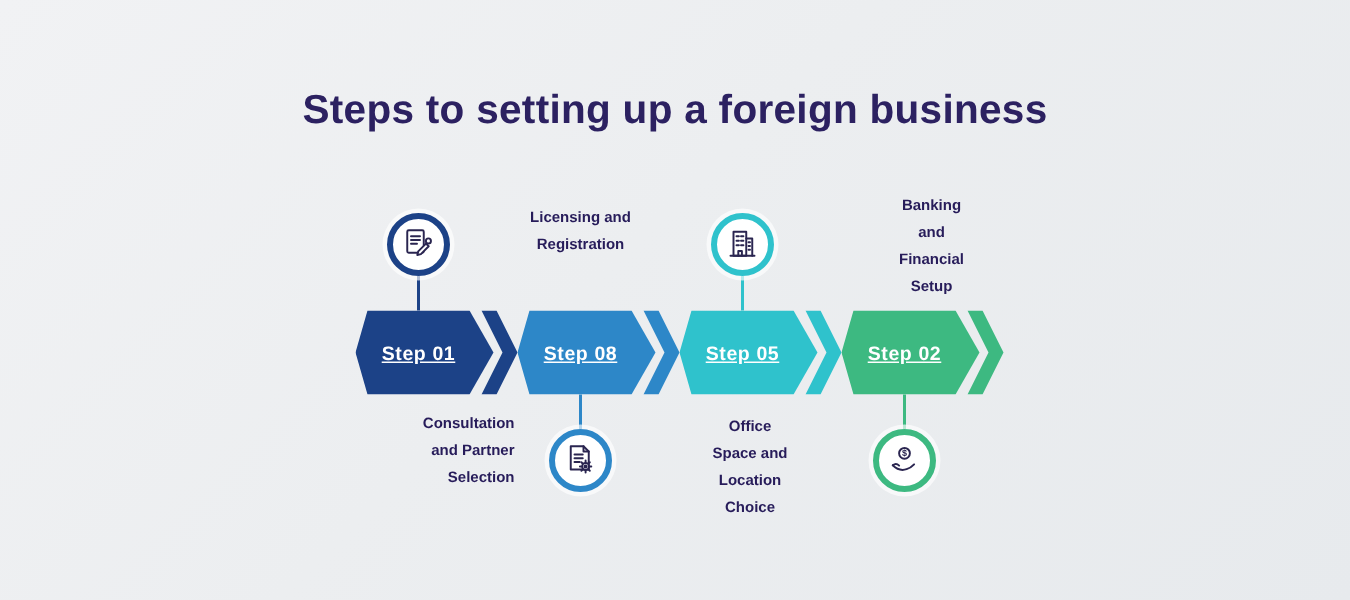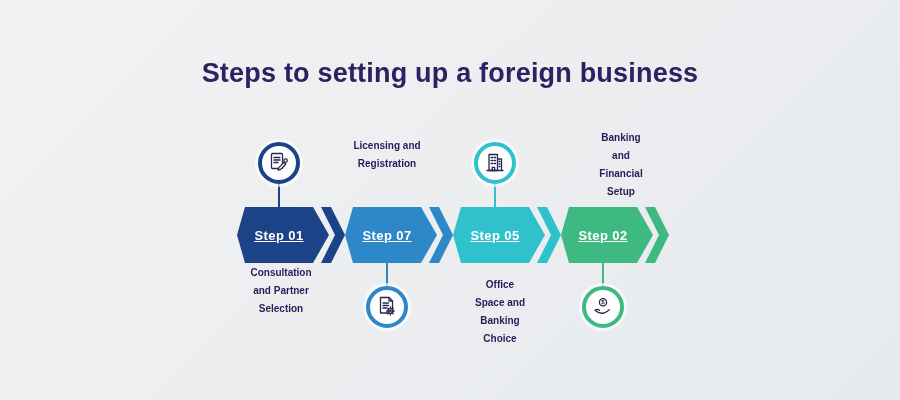--- a/index.html
+++ b/index.html
@@ -28,21 +28,21 @@
   .badge svg{display:block;}
   .icon{stroke:#2a2550;fill:none;stroke-width:1.3;stroke-linecap:round;stroke-linejoin:round;}
   .caption{
     position:absolute;width:124px;text-align:center;white-space:pre-line;
     font-size:10px;line-height:18px;font-weight:bold;color:#271c5a;
   }
   
   .s0 .arrow{left:237px;} .s0 .steplabel{left:237px;}
   .s0 .connector{left:278px;top:184px;height:23px;background:#1c4287;}
   .s0 .badge{left:258px;top:142px;border-color:#1c4287;}
-  .s0 .caption{left:219px;top:264px;}
+  .s0 .caption{left:219px;top:274px;text-align:right;}
   
   .s1 .arrow{left:345px;} .s1 .steplabel{left:345px;}
   .s1 .connector{left:386px;top:263px;height:23px;background:#2d87c8;}
   .s1 .badge{left:366px;top:286px;border-color:#2d87c8;}
   .s1 .caption{left:325px;top:137px;}
   
   .s2 .arrow{left:453px;} .s2 .steplabel{left:453px;}
   .s2 .connector{left:494px;top:184px;height:23px;background:#2fc2cc;}
   .s2 .badge{left:474px;top:142px;border-color:#2fc2cc;}
   .s2 .caption{left:438px;top:276px;}
@@ -77,21 +77,21 @@
     <div class="caption">Consultation
 and Partner
 Selection</div>
   </div>
 
   <div class="s1">
     <svg class="arrow" width="112" height="56" viewBox="0 0 112 56">
       <polygon points="8,0 76,0 92,28 76,56 8,56 0,28" fill="#2d87c8"></polygon>
       <polygon points="84,0 94,0 108,28 94,56 84,56 98,28" fill="#2d87c8"></polygon>
     </svg>
-    <div class="steplabel">Step 07</div>
+    <div class="steplabel">Step 08</div>
     <div class="connector"></div>
     <div class="badge">
       <svg class="icon" width="26" height="26" viewBox="0 0 26 26">
         <path d="M6.5 3.5 h8.5 l3.5 3.5 v12 h-12 z"></path>
         <path d="M15 3.5 v3.5 h3.5"></path>
         <path d="M9 9h5.5 M9 11.5h5.5 M9 14h3.5"></path>
         <circle cx="16.4" cy="17" r="2.3" fill="#ffffff"></circle>
         <circle cx="16.4" cy="17" r="0.7"></circle>
         <path d="M16.4 14v-1 M16.4 20v1 M13.6 17h-1 M19.2 17h1 M14.4 15l-0.8-0.8 M18.4 19l0.8 0.8 M14.4 19l-0.8 0.8 M18.4 15l0.8-0.8"></path>
       </svg>
@@ -112,21 +112,21 @@
         <path d="M5 20.5h16"></path>
         <rect x="7" y="4.5" width="8.5" height="16"></rect>
         <path d="M15.5 9h4v11.5"></path>
         <path d="M9 7.5h1.6 M12 7.5h1.6 M9 10.5h1.6 M12 10.5h1.6 M9 13.5h1.6 M12 13.5h1.6"></path>
         <path d="M17 11.5h1 M17 14h1 M17 16.5h1"></path>
         <path d="M10.2 20.5v-3.2h2.4v3.2"></path>
       </svg>
     </div>
     <div class="caption">Office
 Space and
-Banking
+Location
 Choice</div>
   </div>
 
   <div class="s3">
     <svg class="arrow" width="112" height="56" viewBox="0 0 112 56">
       <polygon points="8,0 76,0 92,28 76,56 8,56 0,28" fill="#3db981"></polygon>
       <polygon points="84,0 94,0 108,28 94,56 84,56 98,28" fill="#3db981"></polygon>
     </svg>
     <div class="steplabel">Step 02</div>
     <div class="connector"></div>

